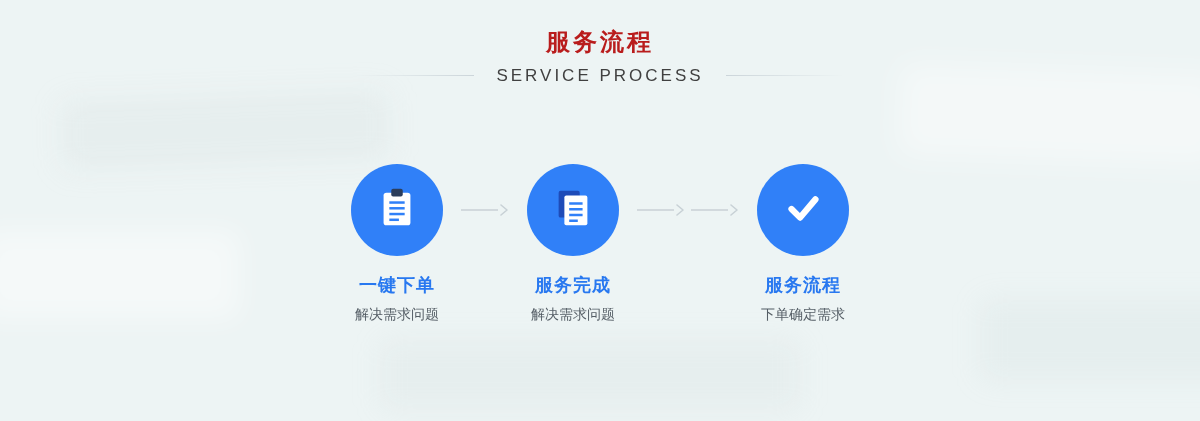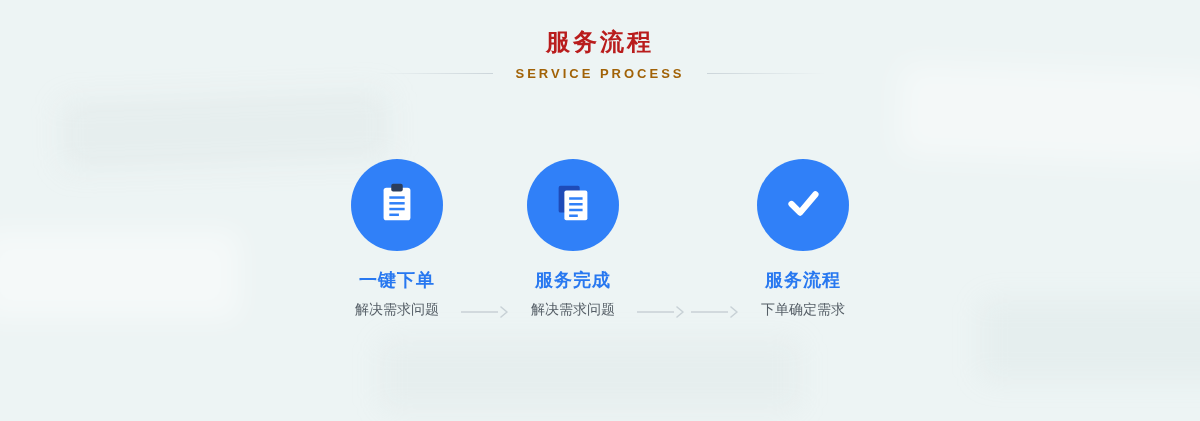--- a/index.html
+++ b/index.html
@@ -48,33 +48,33 @@
     justify-content: center;
     gap: 22px;
   }
   .header-line {
     width: 118px;
     height: 1px;
   }
   .header-line.left  { background: linear-gradient(to left,  #ccd5da, rgba(204,213,218,0)); }
   .header-line.right { background: linear-gradient(to right, #ccd5da, rgba(204,213,218,0)); }
   .header-subtitle {
-    font-size: 13px;
-    font-weight: bold;
+    font-size: 17px;
+    font-weight: normal;
     letter-spacing: 3px;
-    color: #a16207;
+    color: #404040;
   }
 
   .steps-row {
     position: relative;
     z-index: 2;
     margin-top: 78px;
     display: flex;
     justify-content: center;
-    align-items: flex-end;
+    align-items: flex-start;
   }
   .step {
     width: 122px;
     display: flex;
     flex-direction: column;
     align-items: center;
     text-align: center;
   }
   .step-circle {
     width: 92px;

